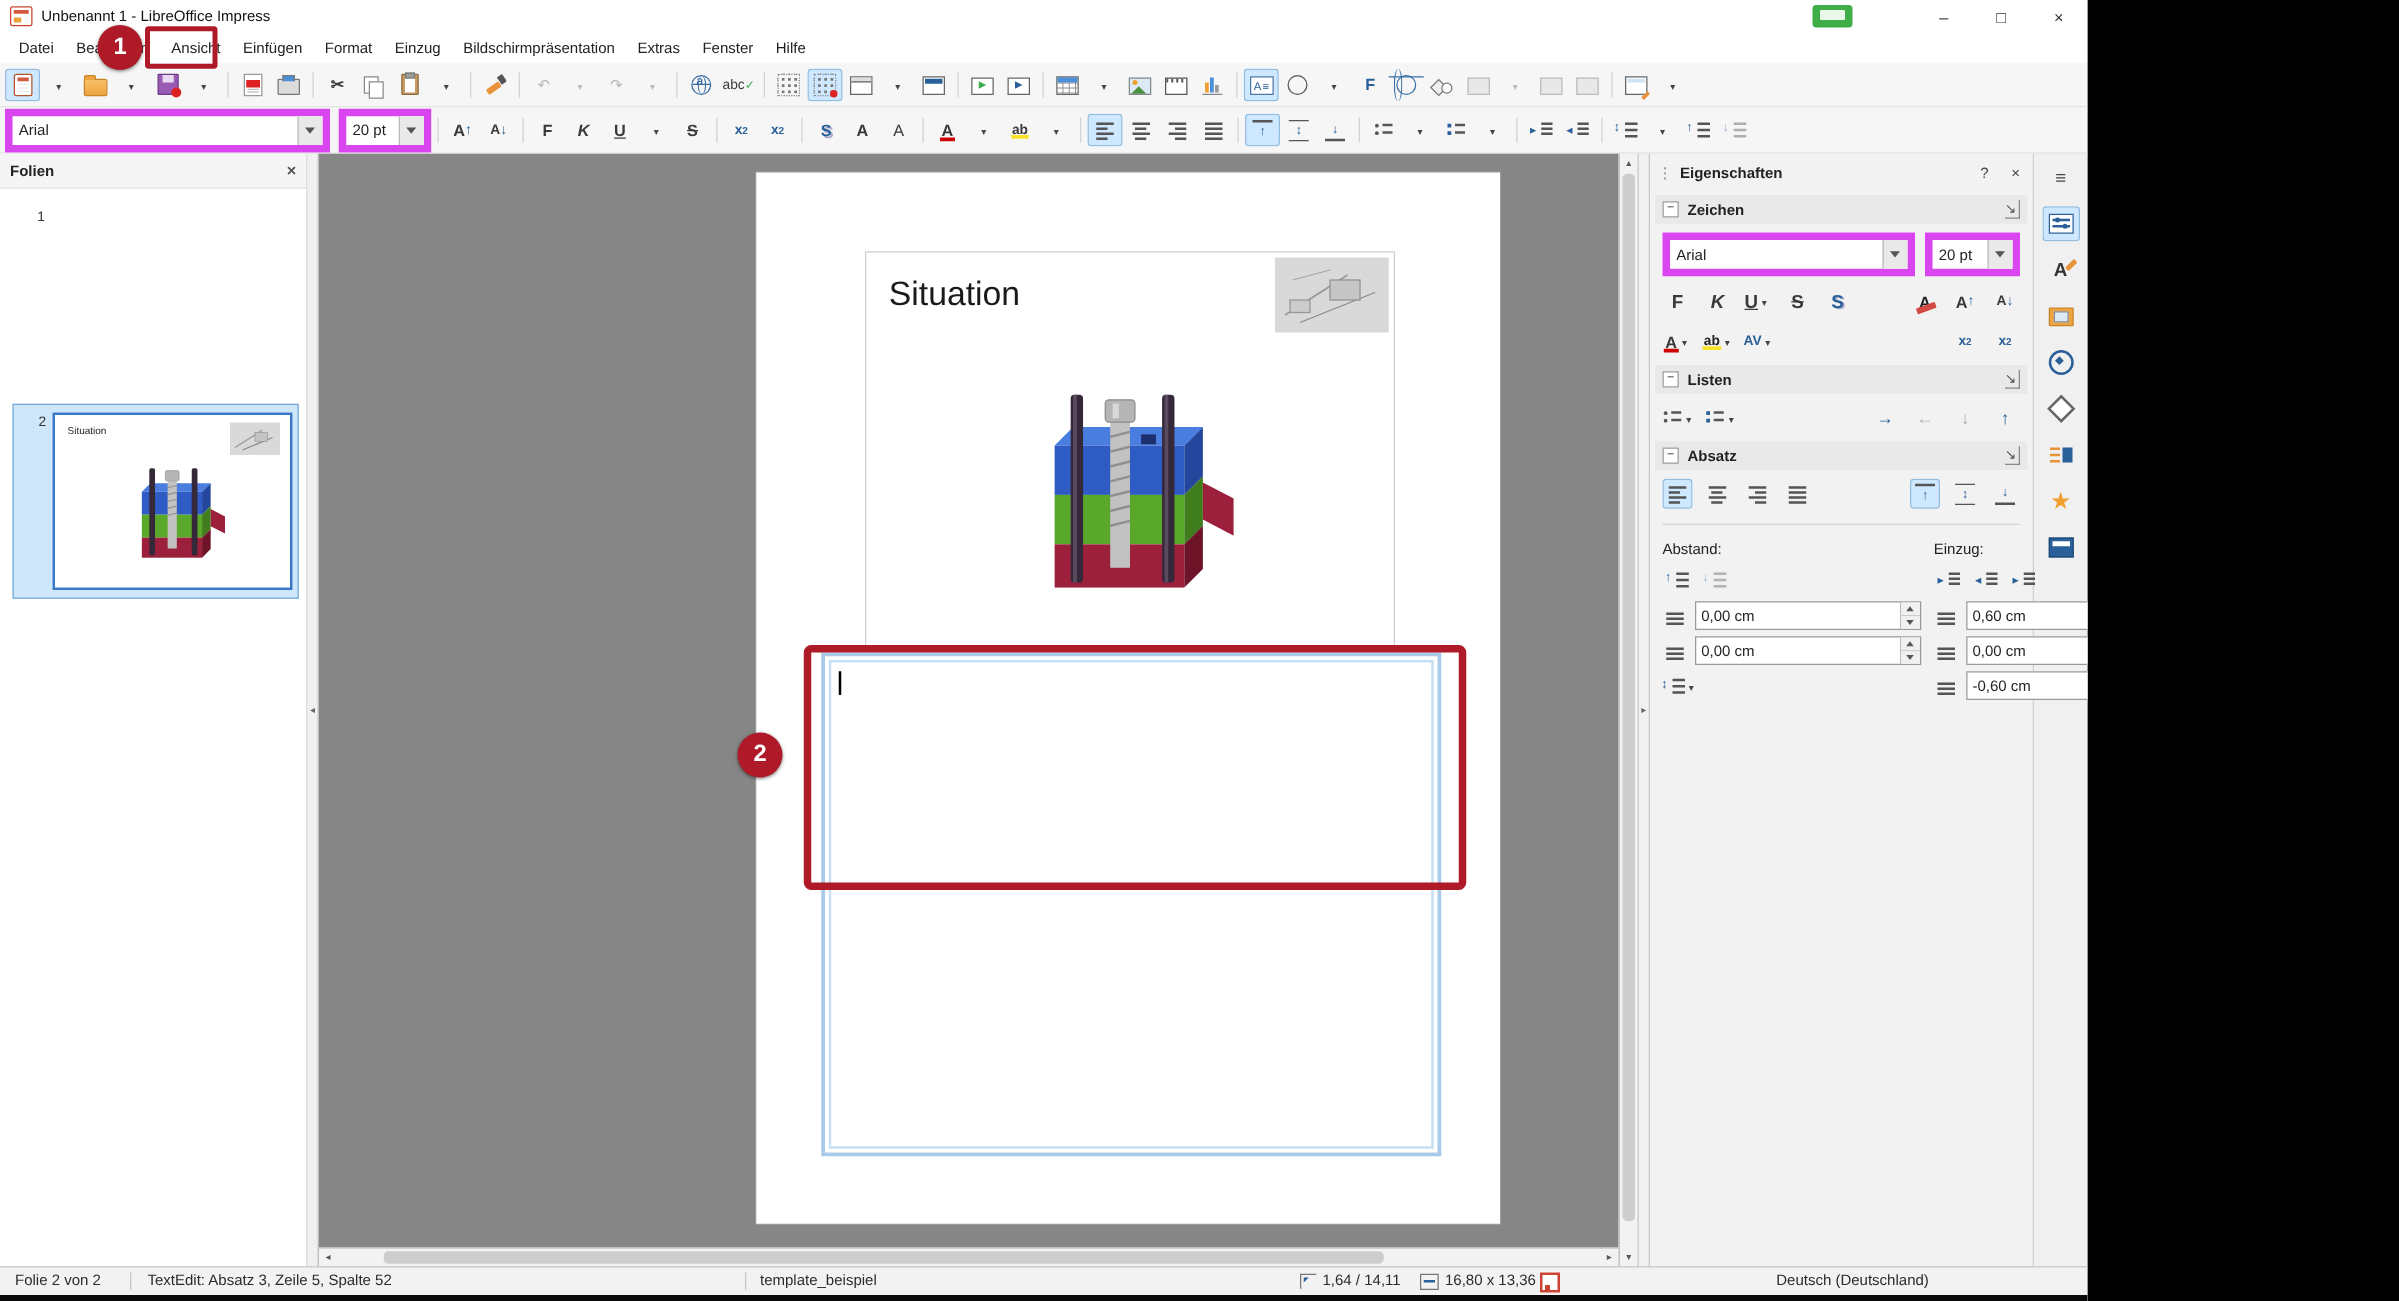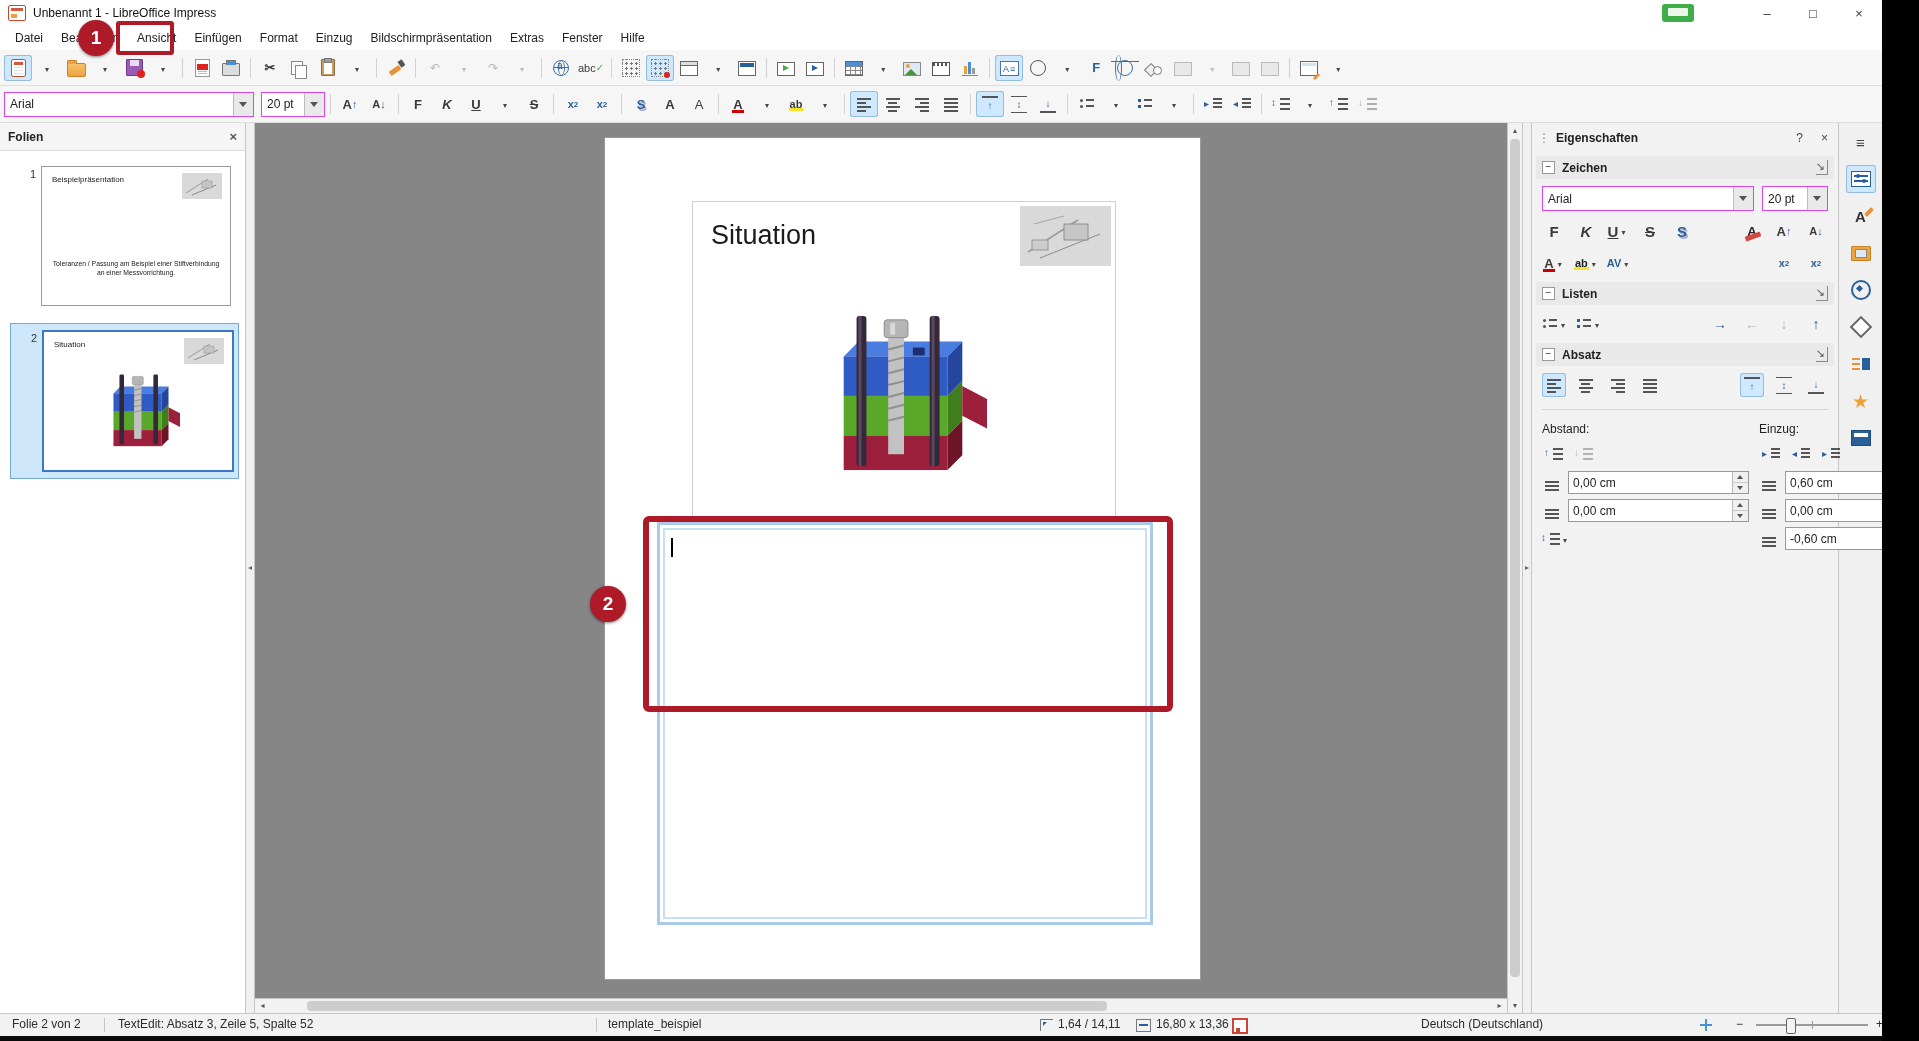--- a/index.html
+++ b/index.html
@@ -1,16 +1,16 @@
 <!DOCTYPE html>
 <html><head>
 <meta charset="utf-8">
 <style>
   html,body{margin:0;padding:0;background:#000;}
-  .app{position:relative;width:1882px;height:1041px;background:#fff;overflow:hidden;
+  .app{position:relative;width:1670px;height:1041px;background:#fff;overflow:hidden;
        font-family:"Liberation Sans",sans-serif;font-size:12px;color:#222;}
   
   .titlebar{height:26px;display:flex;align-items:center;padding-left:8px;gap:7px;background:#fff;}
   .appicon{width:16px;height:14px;background:#fff;border:1px solid #c9452a;border-radius:2px;position:relative;flex:0 0 auto;}
   .appicon::before{content:"";position:absolute;left:2px;top:2px;right:2px;height:3px;background:#d4593c;}
   .appicon::after{content:"";position:absolute;left:2px;bottom:2px;width:6px;height:4px;background:#e8a33d;}
   .title-text{font-size:12px;color:#111;}
   .win-controls{margin-left:auto;display:flex;align-items:center;height:100%;}
   .green-badge{width:32px;height:18px;background:#3fae49;border-radius:3px;margin-right:50px;position:relative;}
   .green-badge::after{content:"";position:absolute;left:6px;top:4px;right:6px;bottom:6px;background:#eaf7eb;border-radius:1px;}
@@ -121,21 +121,21 @@
   .libul::before{content:"";position:absolute;left:1px;top:2px;width:3px;height:3px;border-radius:50%;background:#555;box-shadow:0 6px 0 #555;}
   .libul::after{content:"";position:absolute;left:7px;top:2px;width:8px;height:2px;background:#555;box-shadow:0 6px 0 #555;}
   .linum::before{border-radius:0;background:#2a6099;box-shadow:0 6px 0 #2a6099;}
   .ind{width:18px;height:14px;position:relative;}
   .ind::before{content:"";position:absolute;right:0;top:1px;width:9px;height:2px;background:#555;box-shadow:0 4px 0 #555,0 8px 0 #555;}
   .ind .ar{position:absolute;left:0;top:1px;font-size:10px;color:#2a6099;}
   .lsp{width:18px;height:14px;position:relative;}
   .lsp::before{content:"";position:absolute;right:0;top:1px;width:10px;height:2px;background:#555;box-shadow:0 5px 0 #555,0 10px 0 #555;}
   .lsp .ar{position:absolute;left:-1px;top:0;font-size:10px;color:#2a6099;}
   
-  .combo{display:flex;align-items:center;border:1px solid #d946ef;background:#fff;height:23px;}
+  .combo{display:flex;align-items:center;border:6px solid #d946ef;background:#fff;height:23px;}
   .combo input{border:none;outline:none;flex:1;min-width:0;padding:0 5px;font-family:"Liberation Sans",sans-serif;font-size:12px;color:#222;background:transparent;}
   .combo-btn{width:19px;height:100%;background:#e9e9e9;border-left:1px solid #bbb;position:relative;}
   .combo-btn::after{content:"";position:absolute;left:5px;top:9px;border-left:4px solid transparent;border-right:4px solid transparent;border-top:5px solid #555;}
   .spin{display:flex;align-items:center;border:1px solid #999;background:#fff;height:21px;}
   .spin input{border:none;outline:none;flex:1;min-width:0;padding:0 4px;font-family:"Liberation Sans",sans-serif;font-size:12px;color:#222;background:transparent;}
   .spin-btns{width:15px;height:100%;display:flex;flex-direction:column;border-left:1px solid #bbb;}
   .spin-btns i{flex:1;position:relative;background:#f0f0f0;}
   .spin-btns i:first-child{border-bottom:1px solid #ccc;}
   .spin-btns i::after{content:"";position:absolute;left:4px;}
   .spin-btns i:first-child::after{top:3px;border-left:3.5px solid transparent;border-right:3.5px solid transparent;border-bottom:4px solid #555;}
@@ -555,31 +555,20 @@
 
     <div class="slides-panel">
       <div class="panel-header">
         <span>Folien</span>
         <span class="panel-close">×</span>
       </div>
       <div class="panel-body">
 
         <div class="thumb-row" style="left:10px;top:15px;">
           <span class="tnum">1</span>
-          <div class="thumb">
-            <span class="thumb-title">Beispielpräsentation</span>
-            <span class="tech" style="right:8px;top:6px;width:40px;height:26px;">
-              <svg width="40" height="26" viewBox="0 0 40 26">
-                  <line x1="4" y1="20" x2="26" y2="6" stroke="#999" stroke-width="1"></line>
-                  <line x1="10" y1="22" x2="34" y2="12" stroke="#8a8a8a" stroke-width="1"></line>
-                  <rect x="20" y="8" width="10" height="7" fill="#c4c4c4" stroke="#909090" stroke-width=".5"></rect>
-                </svg>
-            </span>
-            <span class="thumb-body">Toleranzen / Passung am Beispiel einer Stiftverbindung an einer Messvorrichtung.</span>
-          </div>
         </div>
 
         <div class="thumb-row selected" style="left:10px;top:172px;">
           <span class="tnum">2</span>
           <div class="thumb">
             <span class="thumb-title">Situation</span>
             <span class="tech" style="right:8px;top:6px;width:40px;height:26px;">
               <svg width="40" height="26" viewBox="0 0 40 26">
                   <line x1="4" y1="20" x2="26" y2="6" stroke="#999" stroke-width="1"></line>
                   <line x1="10" y1="22" x2="34" y2="12" stroke="#8a8a8a" stroke-width="1"></line>

